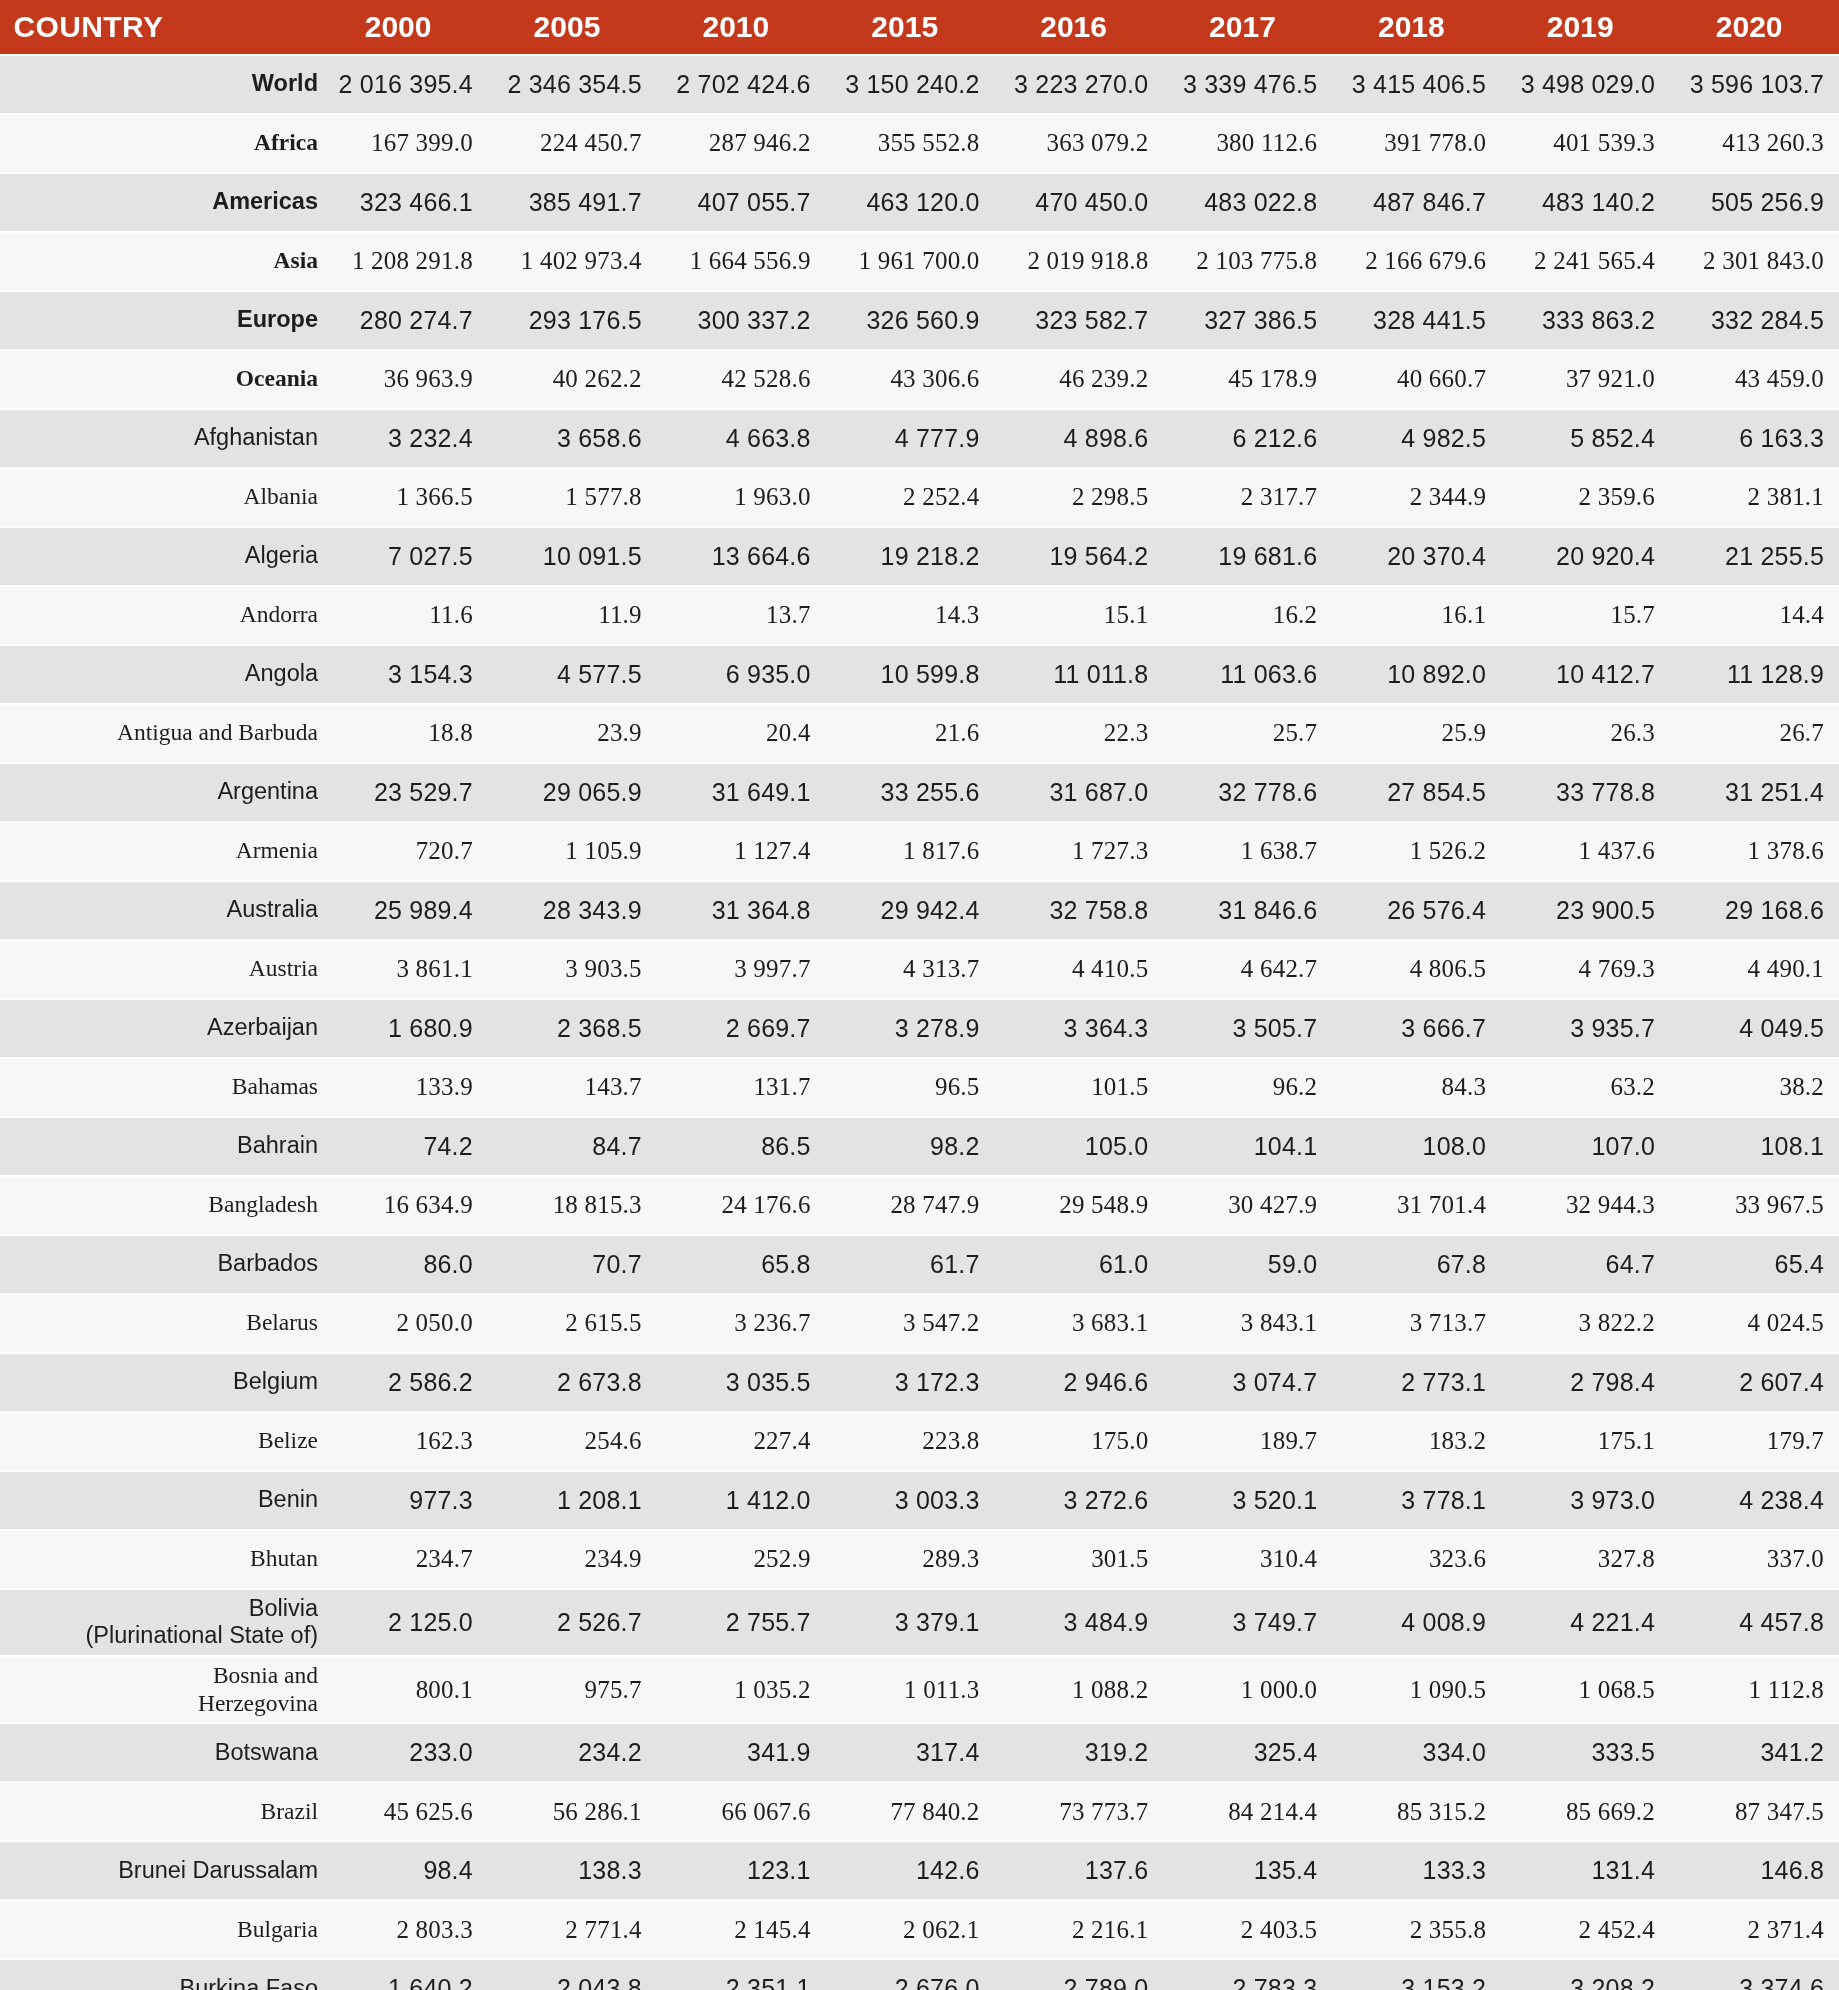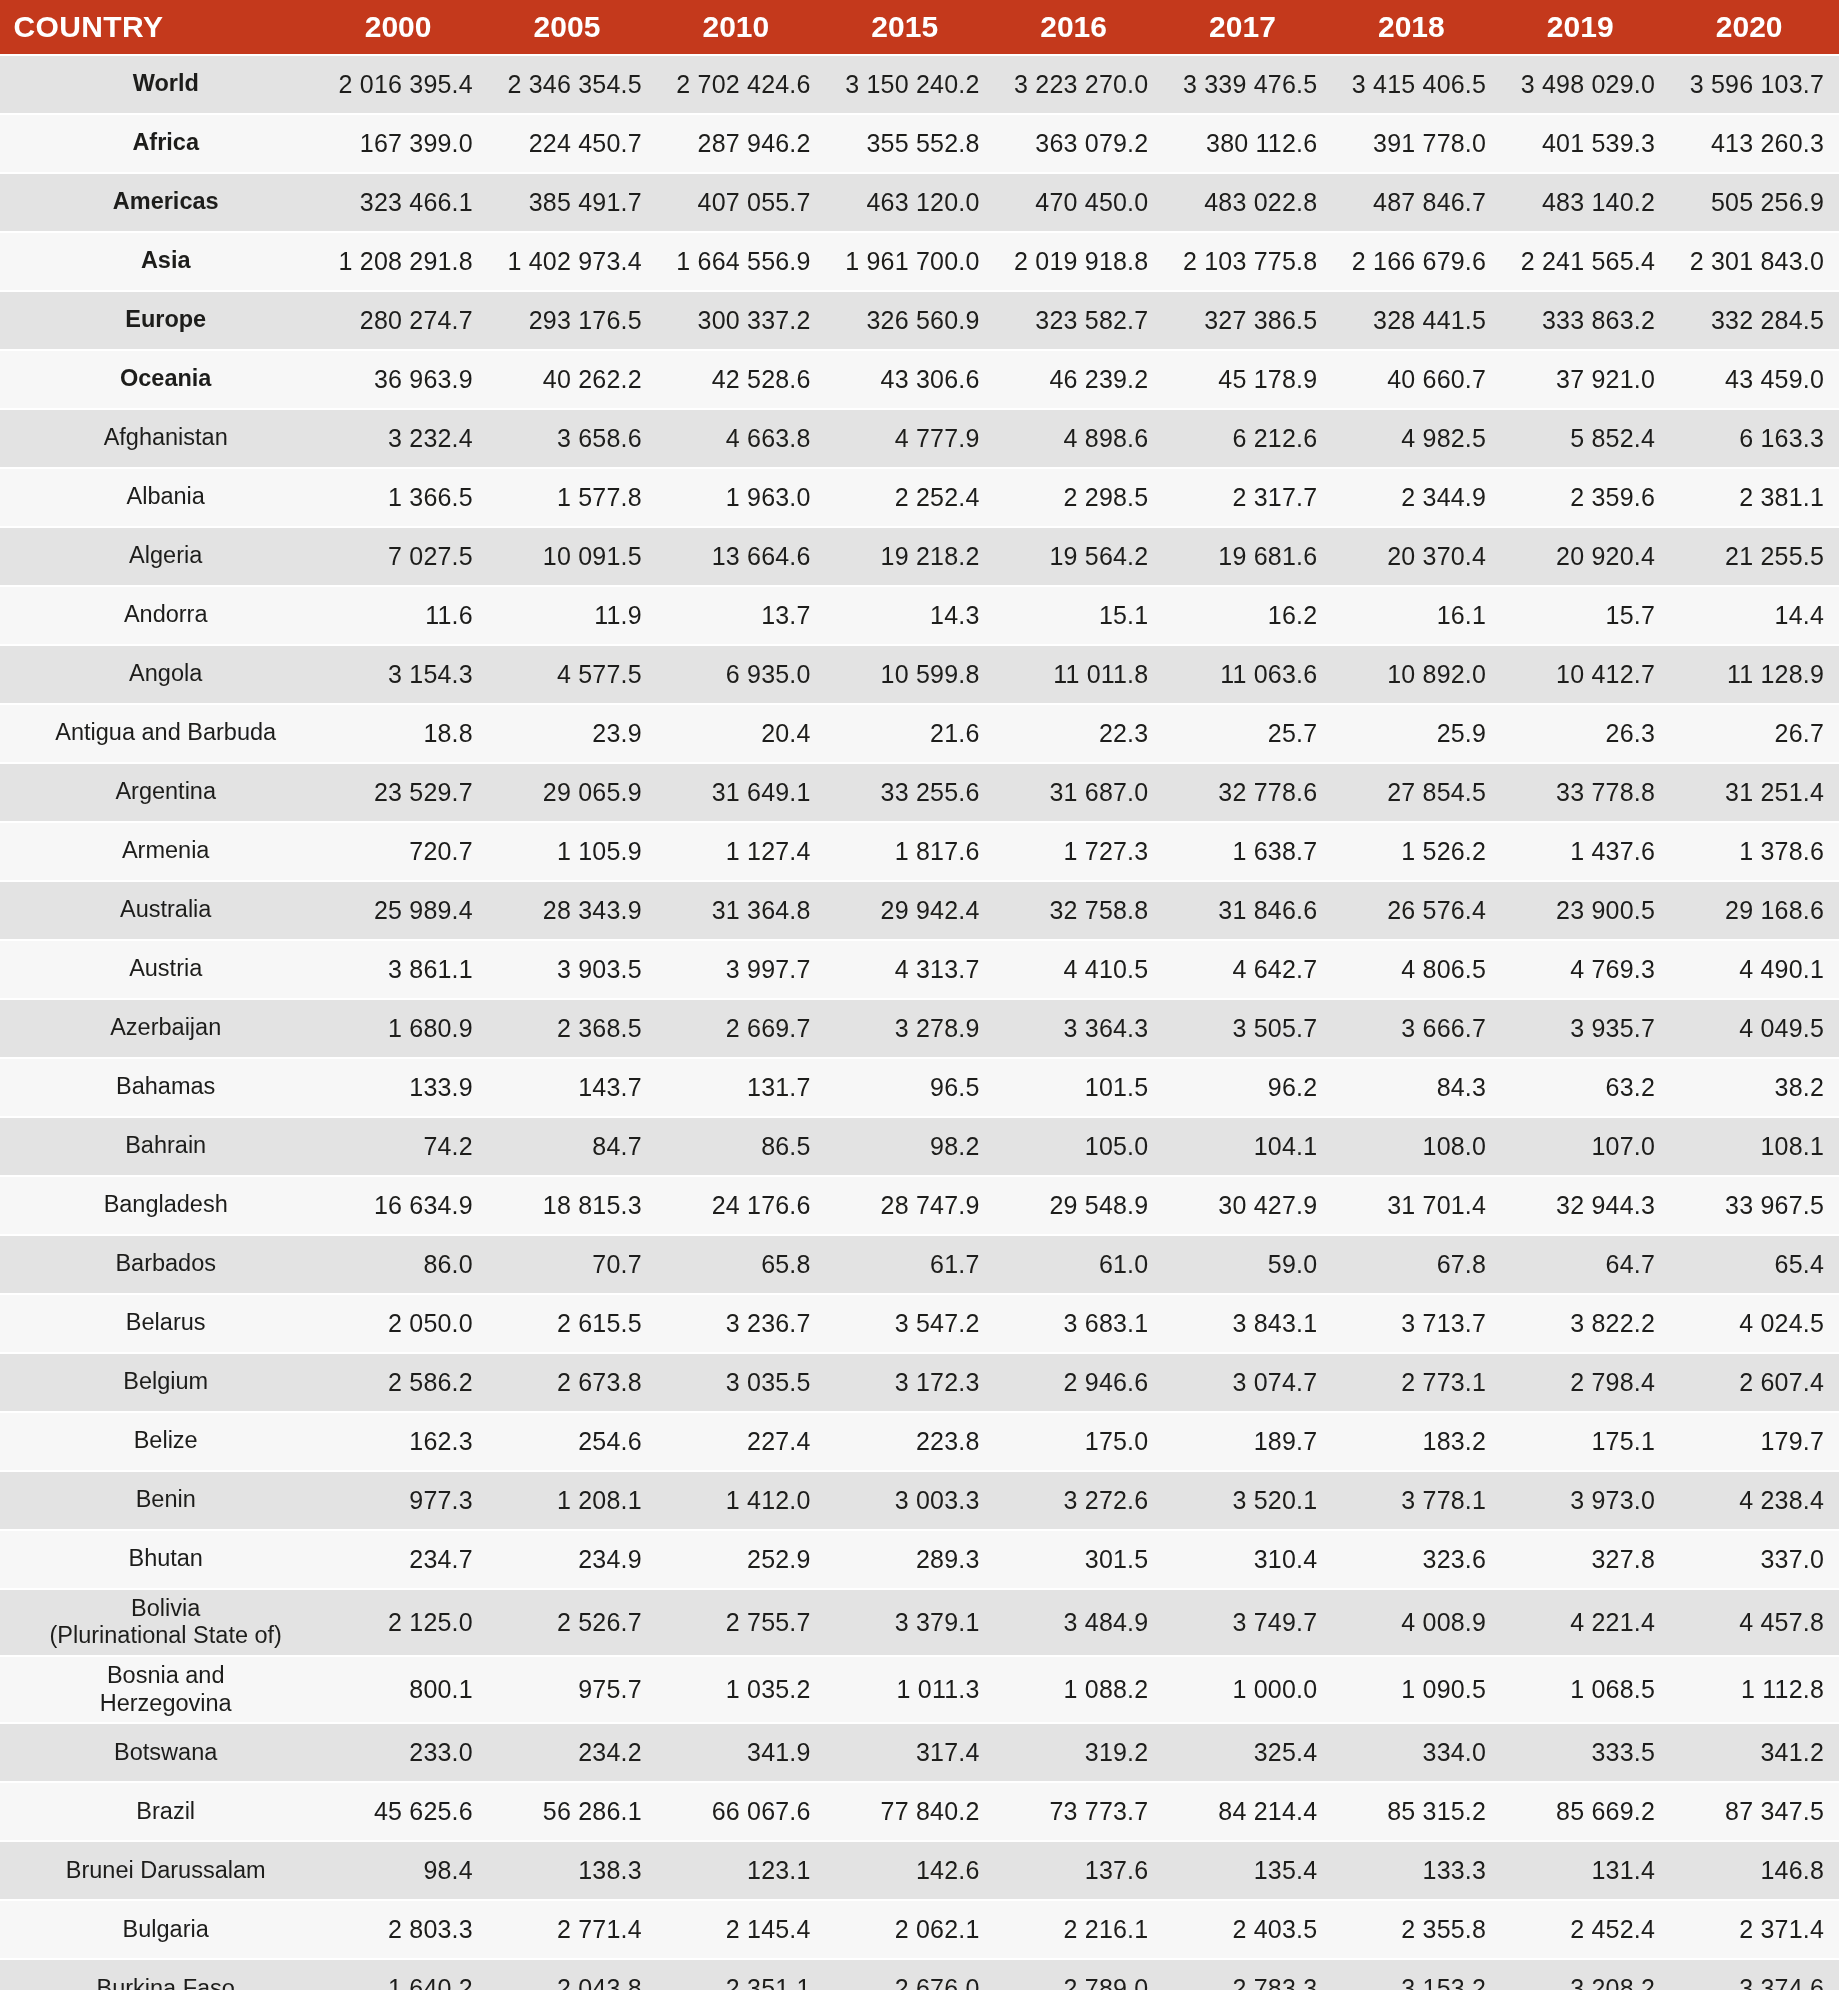--- a/index.html
+++ b/index.html
@@ -42,28 +42,28 @@
     text-align: left;
     padding-left: 13.4px;
     letter-spacing: 0.4px;
   }
   thead th.th-year {
     text-align: center;
     padding-right: 11.7px;
     margin-top: 27px;
   }
   tbody tr.odd  { background: var(--row-odd); }
-  tbody tr.even { background: var(--row-even); }
+  tbody tr.even { background: var(--row-even); font-family: Liberation Serif, serif; }
   tbody td {
     height: 47px;
     vertical-align: middle;
     font-size: 25px;
   }
   tbody td.cell-country {
-    text-align: center;
+    text-align: right;
     padding-left: 13.4px;
     font-size: 23.5px;
     line-height: 1.18;
     white-space: pre-line;
     padding-top: 5px;
     padding-bottom: 5px;
   }
   tbody tr.region td.cell-country { font-weight: bold; }
   tbody td.cell-value {
     text-align: right;

